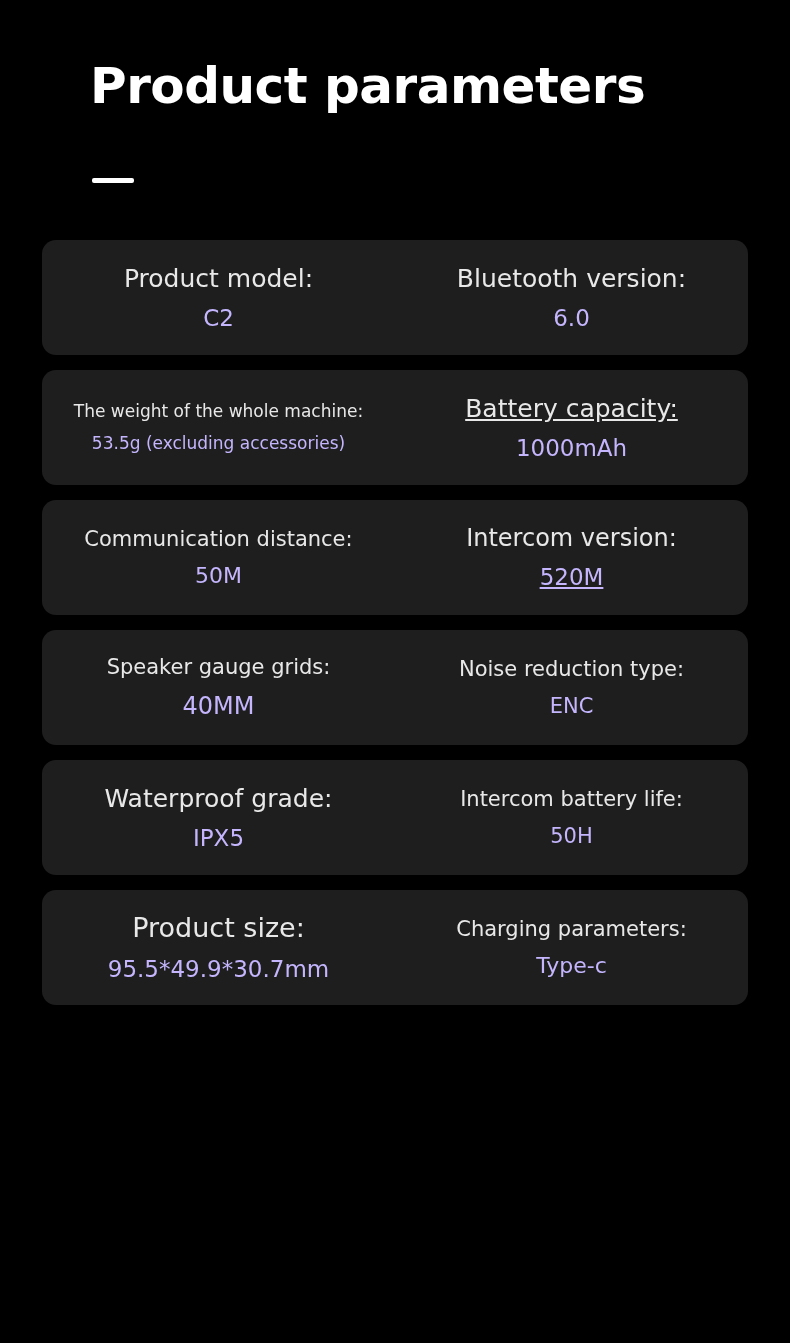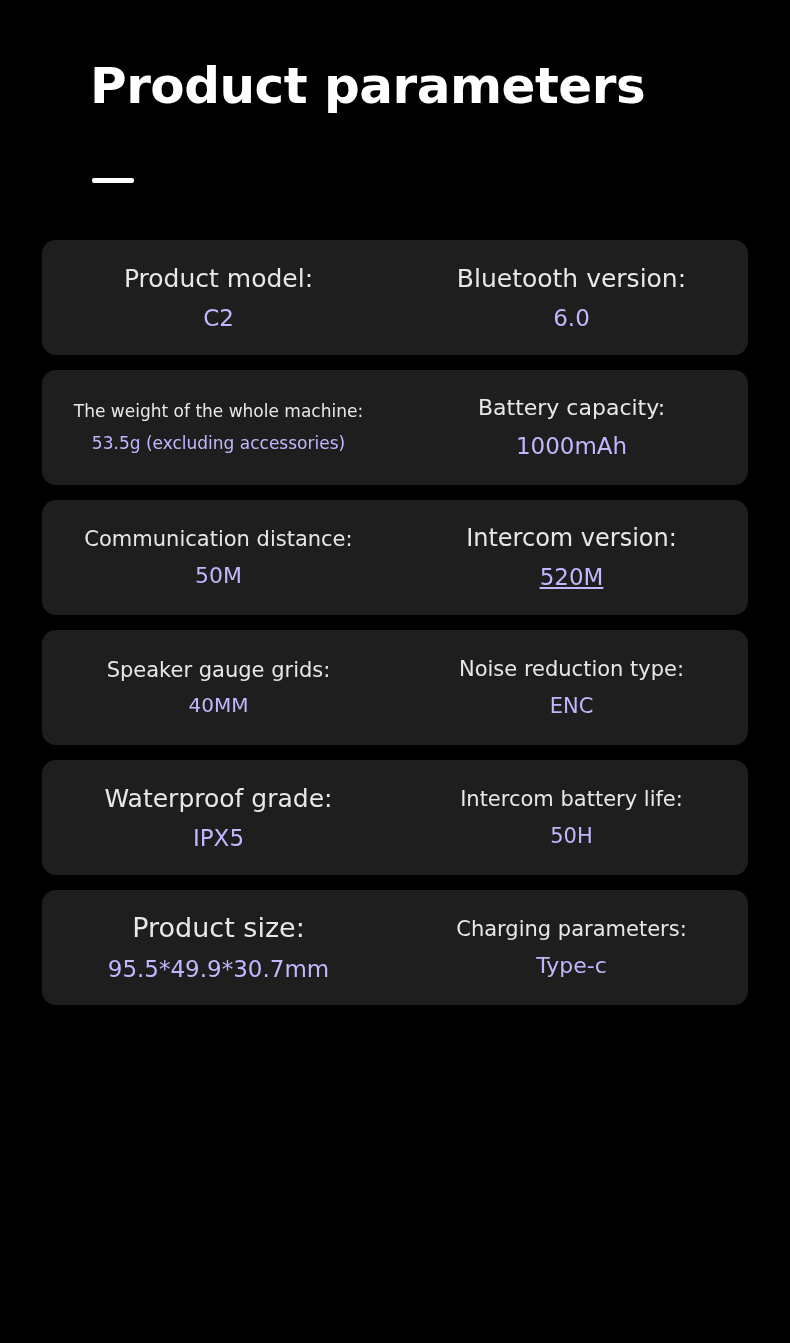--- a/index.html
+++ b/index.html
@@ -81,30 +81,30 @@
   }
 
   
   .row-1 .cell-a .cell-label { font-size: 25px; }
   .row-1 .cell-a .cell-value { font-size: 23px; }
   .row-1 .cell-b .cell-label { font-size: 25px; }
   .row-1 .cell-b .cell-value { font-size: 23px; }
 
   .row-2 .cell-a .cell-label { font-size: 17px; }
   .row-2 .cell-a .cell-value { font-size: 17px; }
-  .row-2 .cell-b .cell-label { font-size: 22px; }
+  .row-2 .cell-b .cell-label { font-size: 25px; text-decoration: underline; }
   .row-2 .cell-b .cell-value { font-size: 23px; }
 
   .row-3 .cell-a .cell-label { font-size: 21px; }
   .row-3 .cell-a .cell-value { font-size: 22px; }
   .row-3 .cell-b .cell-label { font-size: 24px; }
   .row-3 .cell-b .cell-value { font-size: 23px; text-decoration: underline; }
 
   .row-4 .cell-a .cell-label { font-size: 21px; }
-  .row-4 .cell-a .cell-value { font-size: 20px; }
+  .row-4 .cell-a .cell-value { font-size: 24px; }
   .row-4 .cell-b .cell-label { font-size: 21px; }
   .row-4 .cell-b .cell-value { font-size: 21px; }
 
   .row-5 .cell-a .cell-label { font-size: 25px; }
   .row-5 .cell-a .cell-value { font-size: 23px; }
   .row-5 .cell-b .cell-label { font-size: 21px; }
   .row-5 .cell-b .cell-value { font-size: 21px; }
 
   .row-6 .cell-a .cell-label { font-size: 27px; }
   .row-6 .cell-a .cell-value { font-size: 23px; }

